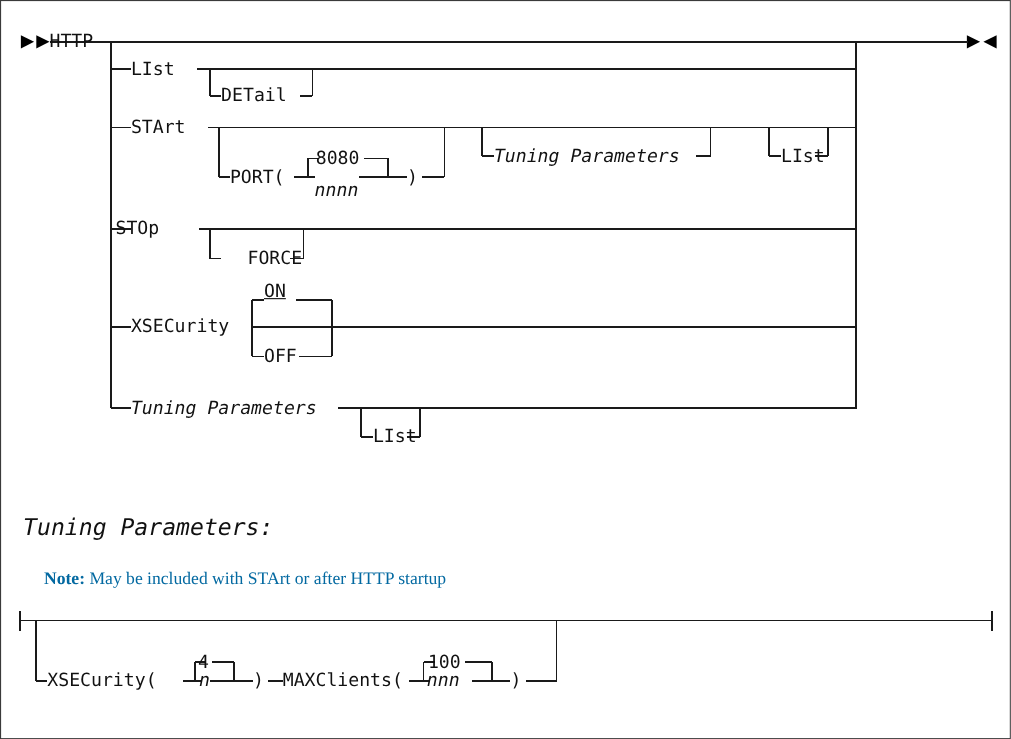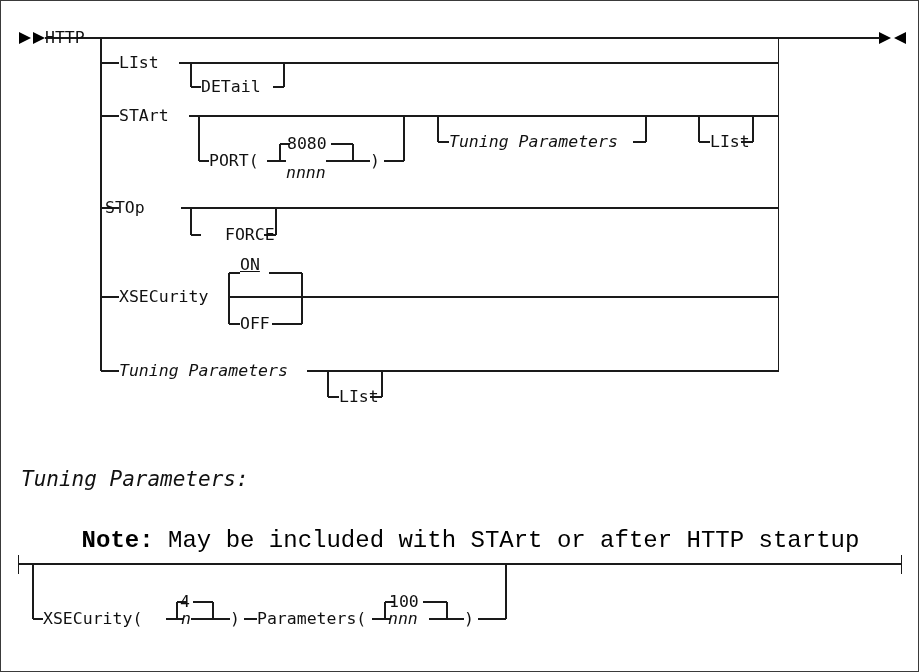--- a/index.html
+++ b/index.html
@@ -29,23 +29,23 @@
   .frag-title{
     position:absolute;
     font-family:"DejaVu Sans Mono","Liberation Mono",monospace;
     font-style:italic;
     font-size:21px;
     color:#111;
     white-space:pre;
   }
   .note{
     position:absolute;
-    font-family:Liberation Mono, monospace;
-    font-size:24px;
-    color:#000000;
+    font-family:Liberation Serif, serif;
+    font-size:16px;
+    color:#0369a1;
     white-space:pre;
   }
   .note b{font-weight:bold;}
 </style>
 </head>
 <body>
 
 <div id="page">
 
   <svg id="rails" viewBox="0 0 919 672">
@@ -190,18 +190,18 @@
 
   <div class="note" style="left:23px;top:499px;">
     <b>Note:</b><span> May be included with STArt or after HTTP startup</span>
   </div>
 
   <span class="lbl" style="left:42px;top:610px;">XSECurity(</span>
   <span class="lbl" style="left:179px;top:593px;">4</span>
   <span class="lbl ital" style="left:180px;top:610px;">n</span>
   <span class="lbl" style="left:229px;top:610px;">)</span>
 
-  <span class="lbl" style="left:256px;top:610px;">Parameters(</span>
+  <span class="lbl" style="left:256px;top:610px;">MAXClients(</span>
   <span class="lbl" style="left:388px;top:593px;">100</span>
   <span class="lbl ital" style="left:387px;top:610px;">nnn</span>
   <span class="lbl" style="left:463px;top:610px;">)</span>
 
 </div>
 
 </body></html>

